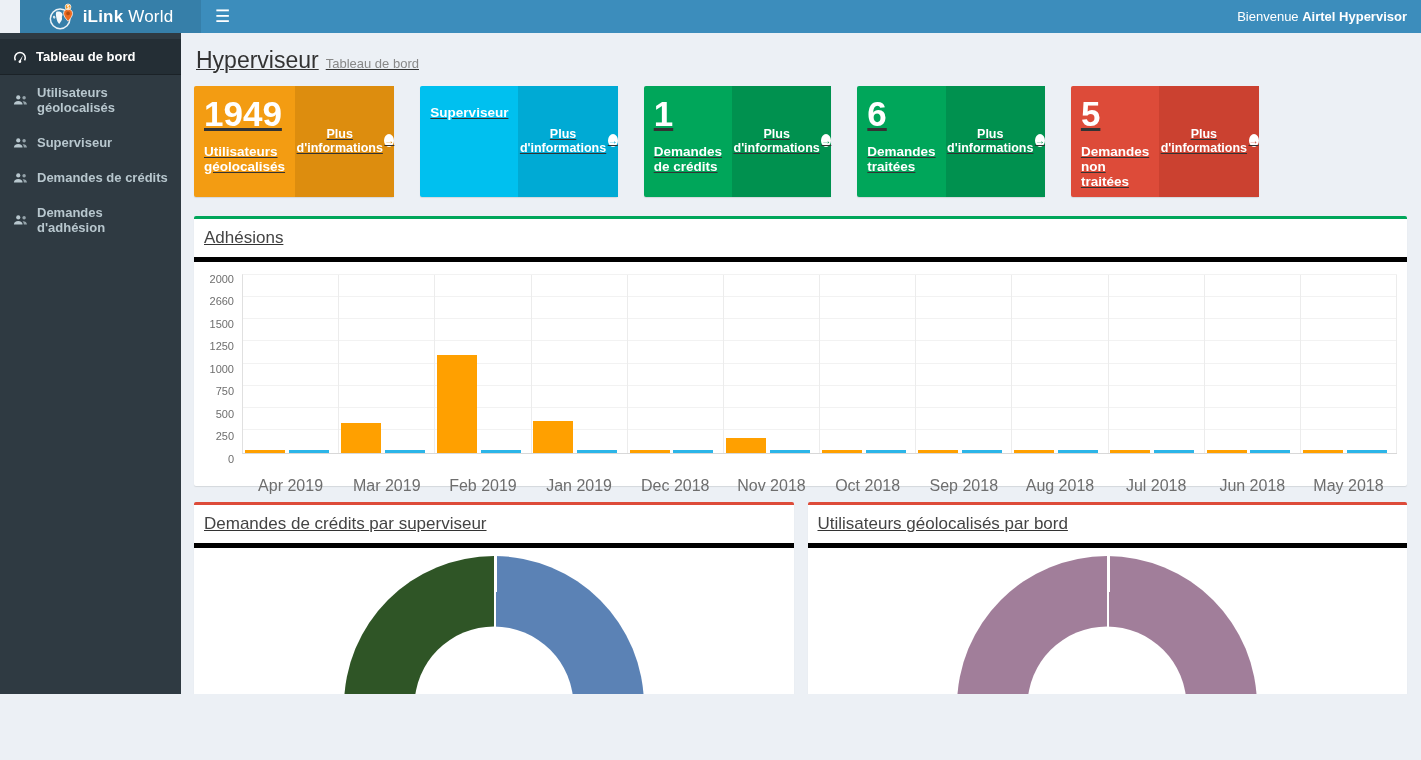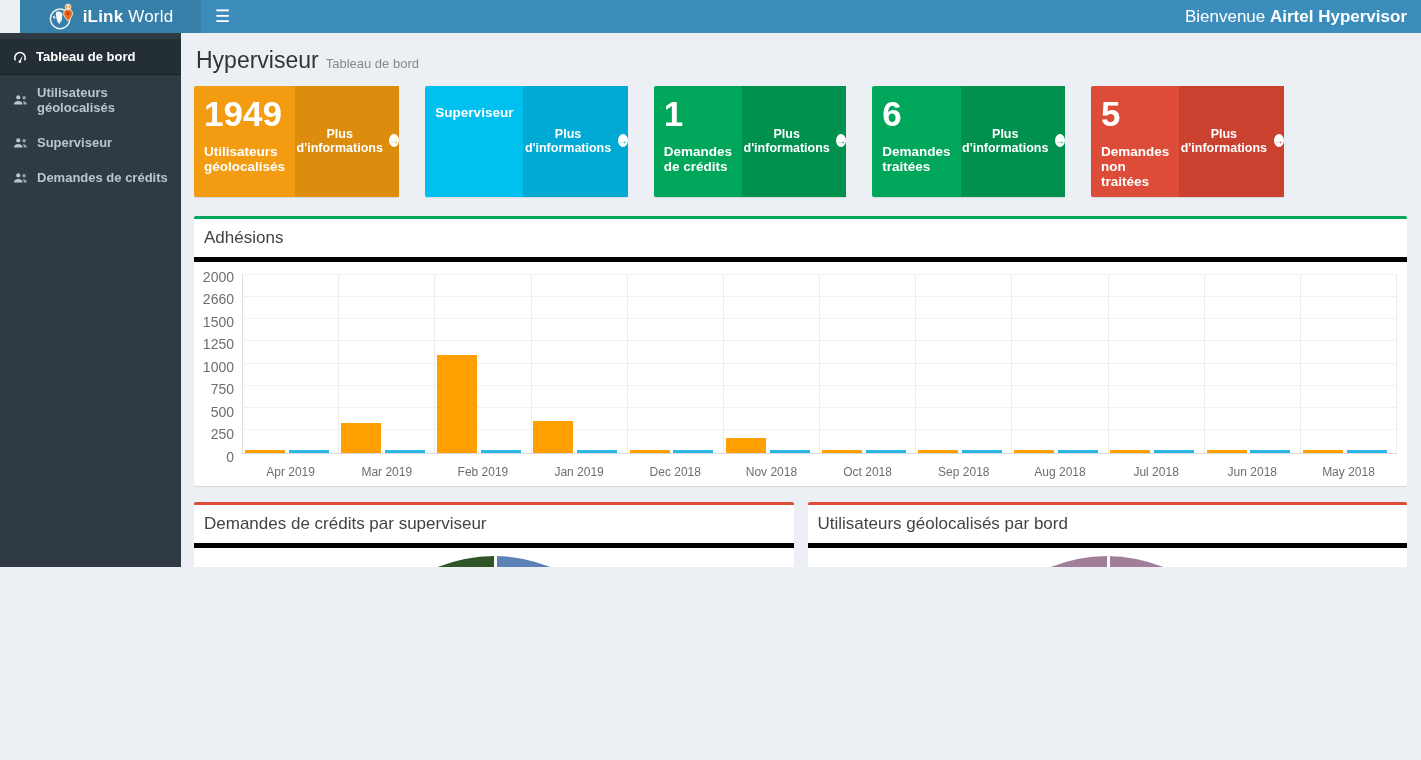--- a/index.html
+++ b/index.html
@@ -7,65 +7,65 @@
   body { font-family:"Liberation Sans", sans-serif; background:#ecf0f5; color:#333; }
 
   
   .topbar { display:flex; height:33px;padding-left:20px; }
   .logo { width:181px; height:33px; background:#367fa9; color:#fff;
           display:flex; align-items:center; justify-content:center; gap:7px; flex:0 0 181px; cursor:pointer; }
   .logo-text { font-size:17px; letter-spacing:.2px; }
   .logo-text b { font-weight:bold; }
   .navbar { flex:1; background:#3c8dbc; display:flex; align-items:center; }
   .hamburger { color:#fff; font-size:17px; padding:0 14px; height:33px; display:flex; align-items:center; cursor:pointer; }
-  .welcome { margin-left:auto; color:#fff; font-size:17px; padding-right:14px; cursor:pointer; }
+  .welcome { margin-left:auto; color:#fff; font-size:13px; padding-right:14px; cursor:pointer; }
   .welcome b { font-weight:bold; }
 
   
-  .shell { display:flex; height:534px;border-radius:20px; }
+  .shell { display:flex; height:661px;border-radius:20px; }
   .sidebar { width:181px; flex:0 0 181px; background:#2f3a42; padding-top:6px; }
   .nav-item { display:flex; align-items:center; gap:9px; padding:10px 13px; font-size:13px; font-weight:600;
               color:#b8c7ce; cursor:pointer; }
   .nav-item.active { background:#242e35; color:#fff; border-bottom:1px solid rgba(0,0,0,.25); }
   .nav-item svg { flex:0 0 auto; }
 
-  .main { flex:1; padding:9px 14px 0 13px; overflow:hidden; }
+  .main { flex:1; padding:9px 14px 0 13px; overflow:hidden;text-decoration:underline; }
 
   .page-header { padding:5px 2px 12px; }
   .page-header h1 { font-size:23px; font-weight:normal; color:#333; display:inline; }
   .page-header small { font-size:13px; color:#888; margin-left:7px; font-weight:normal; }
 
   
   .cards { display:grid; grid-template-columns:repeat(6,1fr); gap:26px; margin-bottom:19px; }
   .small-box { border-radius:2px; color:#fff; display:flex; flex-direction:row; min-height:103px; box-shadow:0 1px 1px rgba(0,0,0,.1); }
   .sb-body { padding:9px 10px 8px; flex:1; }
   .sb-value { font-size:35px; font-weight:bold; line-height:1.1; }
   .sb-label { font-size:13.5px; font-weight:600; margin-top:10px; }
   .sb-footer { text-align:center; font-size:12.5px; font-weight:600; padding:4px 0 5px; color:#fff; cursor:pointer;
-               display:flex; align-items:center; justify-content:center; gap:5px; }
+               display:flex; align-items:center; justify-content:center; }
   .arrow-ic { display:inline-flex; width:13px; height:13px; border-radius:50%; background:#fff;
               align-items:center; justify-content:center; font-size:10px; line-height:1; font-weight:bold; }
 
   
   .box { background:#fff; border-radius:2px; box-shadow:0 1px 1px rgba(0,0,0,.1); margin-bottom:16px; }
   .box-header { padding:9px 10px; border-bottom:5px solid #000000; }
   .box-title { font-size:17px; color:#444; font-weight:normal; }
   .box.accent-green { border-top:3px solid #00a65a; }
   .box.accent-red { border-top:3px solid #dd4b39; }
 
   
   .chart-wrap { position:relative; height:222px; margin:2px 4px 0; }
   .bc-plot { position:absolute; left:44px; right:6px; top:10px; bottom:32px;
              border-left:1px solid #e0e0e0; border-top:1px solid #ededed; border-bottom:1px solid #d8d8d8; display:flex; }
   .bc-group { flex:1; position:relative; border-right:1px solid #ececec; }
   .bc-bar { position:absolute; bottom:0; min-height:3px; }
-  .bc-xlabel { position:absolute; top:100%; left:0; width:100%; margin-top:12px; text-align:center;
-               font-size:12px; color:#6e6e6e; white-space:nowrap; }
+  .bc-xlabel { position:absolute; top:100%; left:0; width:100%; margin-top:24px; text-align:center;
+               font-size:16px; color:#6e6e6e; white-space:nowrap; }
   .bc-grid { position:absolute; left:0; right:0; height:1px; background:#f2f2f2; }
-  .bc-ylabel { position:absolute; width:36px; text-align:right; font-size:14px; color:#6e6e6e; }
+  .bc-ylabel { position:absolute; width:36px; text-align:right; font-size:11px; color:#6e6e6e; }
 
   
   .row2 { display:flex; gap:14px; }
   .half { flex:1 1 0; height:420px; }
   .donut-area { display:flex; justify-content:center; padding-top:8px; }
   .donut { width:300px; height:300px; border-radius:50%; position:relative; }
   .donut .hole { position:absolute; left:50%; top:50%; width:53%; height:53%;
                  transform:translate(-50%,-50%); border-radius:50%; background:#fff; }
 </style>
 </head>
@@ -134,20 +134,31 @@
     <div class="nav-item">
       <span style="display:inline-flex">
         <svg width="15" height="12" viewBox="0 0 20 14" fill="currentColor">
           <circle cx="7" cy="3.6" r="2.8"></circle>
             <path d="M1.2 13c0-3 2.4-4.8 5.8-4.8s5.8 1.8 5.8 4.8z"></path>
           <circle cx="14.8" cy="4" r="2.3" opacity=".75"></circle>
             <path d="M13.4 8.6c2.9 0 5.2 1.6 5.2 4.4h-4.2c0-1.8-.7-3.2-1.9-4.2.3-.1.6-.2.9-.2z" opacity=".75"></path>
         </svg>
       </span>
       <span>Demandes de crédits</span>
+    </div>
+    <div class="nav-item">
+      <span style="display:inline-flex">
+        <svg width="15" height="12" viewBox="0 0 20 14" fill="currentColor">
+          <circle cx="7" cy="3.6" r="2.8"></circle>
+            <path d="M1.2 13c0-3 2.4-4.8 5.8-4.8s5.8 1.8 5.8 4.8z"></path>
+          <circle cx="14.8" cy="4" r="2.3" opacity=".75"></circle>
+            <path d="M13.4 8.6c2.9 0 5.2 1.6 5.2 4.4h-4.2c0-1.8-.7-3.2-1.9-4.2.3-.1.6-.2.9-.2z" opacity=".75"></path>
+        </svg>
+      </span>
+      <span>Demandes d'adhésion</span>
     </div>
   </aside>
 
   <main class="main">
     <div class="page-header">
       <h1>Hyperviseur</h1><small>Tableau de bord</small>
     </div>
 
     <div class="cards">
       <div class="small-box" style="background: rgb(243, 156, 18);">

